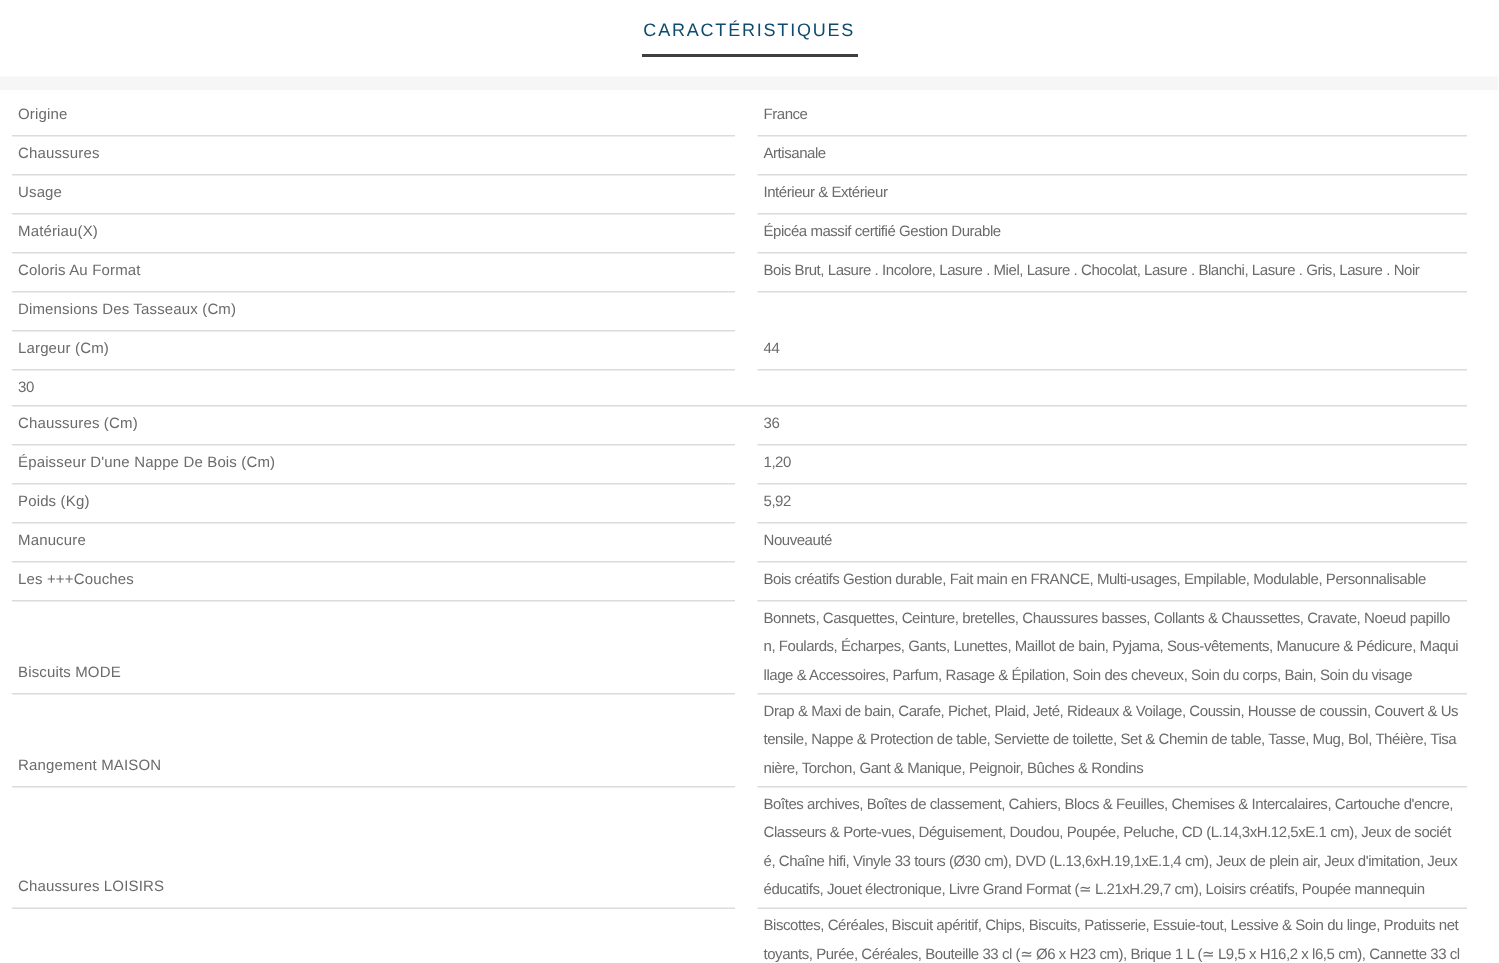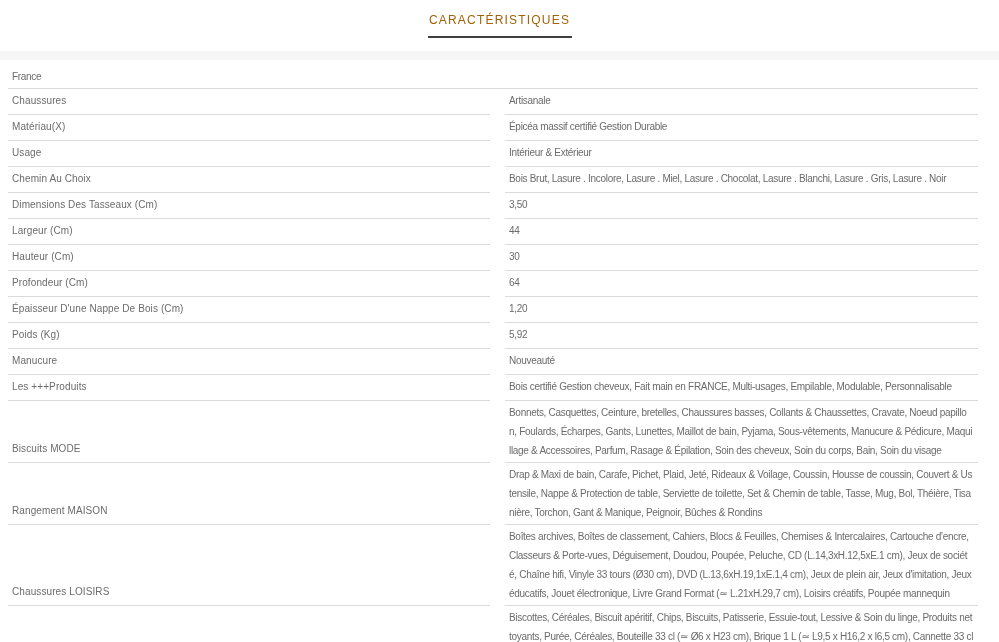--- a/index.html
+++ b/index.html
@@ -7,21 +7,21 @@
     width: 999px;
     font-family: "Liberation Sans", "DejaVu Sans", sans-serif;
     color: #6b6b6b;
     -webkit-font-smoothing: antialiased;
   }
   .header { padding-top: 13px; text-align: center; }
   .page-title {
     font-size: 12px;
     font-weight: 500;
     letter-spacing: 1.2px;
-    color: #a16207;
+    color: #0c4a6e;
     text-transform: uppercase;
     line-height: 15px;
     text-align: center;
   }
   .title-underline {
     width: 144px;
     height: 2px;
     background: #3f3f3f;
     margin: 8px auto 0 auto;
   }
@@ -66,81 +66,80 @@
 
 <div class="header">
   <div class="page-title">CARACTÉRISTIQUES</div>
   <div class="title-underline"></div>
 </div>
 
 <div class="section-divider"></div>
 
 <div class="spec-table" id="spec-table">
   <div class="spec-row">
+    <div class="cell-label">Origine</div>
     <div class="cell-value">France</div>
   </div>
 
   <div class="spec-row">
     <div class="cell-label">Chaussures</div>
     <div class="cell-value">Artisanale</div>
   </div>
 
   <div class="spec-row">
+    <div class="cell-label">Usage</div>
+    <div class="cell-value">Intérieur &amp; Extérieur</div>
+  </div>
+
+  <div class="spec-row">
     <div class="cell-label">Matériau(X)</div>
     <div class="cell-value">Épicéa massif certifié Gestion Durable</div>
   </div>
 
   <div class="spec-row">
-    <div class="cell-label">Usage</div>
-    <div class="cell-value">Intérieur &amp; Extérieur</div>
-  </div>
-
-  <div class="spec-row">
-    <div class="cell-label">Chemin Au Choix</div>
+    <div class="cell-label">Coloris Au Format</div>
     <div class="cell-value">Bois Brut, Lasure . Incolore, Lasure . Miel, Lasure . Chocolat, Lasure . Blanchi, Lasure . Gris, Lasure . Noir</div>
   </div>
 
   <div class="spec-row">
     <div class="cell-label">Dimensions Des Tasseaux (Cm)</div>
-    <div class="cell-value">3,50</div>
   </div>
 
   <div class="spec-row">
     <div class="cell-label">Largeur (Cm)</div>
     <div class="cell-value">44</div>
   </div>
 
   <div class="spec-row">
-    <div class="cell-label">Hauteur (Cm)</div>
     <div class="cell-value">30</div>
   </div>
 
   <div class="spec-row">
-    <div class="cell-label">Profondeur (Cm)</div>
-    <div class="cell-value">64</div>
+    <div class="cell-label">Chaussures (Cm)</div>
+    <div class="cell-value">36</div>
   </div>
 
   <div class="spec-row">
     <div class="cell-label">Épaisseur D'une Nappe De Bois (Cm)</div>
     <div class="cell-value">1,20</div>
   </div>
 
   <div class="spec-row">
     <div class="cell-label">Poids (Kg)</div>
     <div class="cell-value">5,92</div>
   </div>
 
   <div class="spec-row">
     <div class="cell-label">Manucure</div>
     <div class="cell-value">Nouveauté</div>
   </div>
 
   <div class="spec-row">
-    <div class="cell-label">Les +++Produits</div>
-    <div class="cell-value">Bois certifié Gestion cheveux, Fait main en FRANCE, Multi-usages, Empilable, Modulable, Personnalisable</div>
+    <div class="cell-label">Les +++Couches</div>
+    <div class="cell-value">Bois créatifs Gestion durable, Fait main en FRANCE, Multi-usages, Empilable, Modulable, Personnalisable</div>
   </div>
 
   <div class="spec-row">
     <div class="cell-label">Biscuits MODE</div>
     <div class="cell-value">Bonnets, Casquettes, Ceinture, bretelles, Chaussures basses, Collants &amp; Chaussettes, Cravate, Noeud papillon, Foulards, Écharpes, Gants, Lunettes, Maillot de bain, Pyjama, Sous-vêtements, Manucure &amp; Pédicure, Maquillage &amp; Accessoires, Parfum, Rasage &amp; Épilation, Soin des cheveux, Soin du corps, Bain, Soin du visage</div>
   </div>
 
   <div class="spec-row">
     <div class="cell-label">Rangement MAISON</div>
     <div class="cell-value">Drap &amp; Maxi de bain, Carafe, Pichet, Plaid, Jeté, Rideaux &amp; Voilage, Coussin, Housse de coussin, Couvert &amp; Ustensile, Nappe &amp; Protection de table, Serviette de toilette, Set &amp; Chemin de table, Tasse, Mug, Bol, Théière, Tisanière, Torchon, Gant &amp; Manique, Peignoir, Bûches &amp; Rondins</div>

